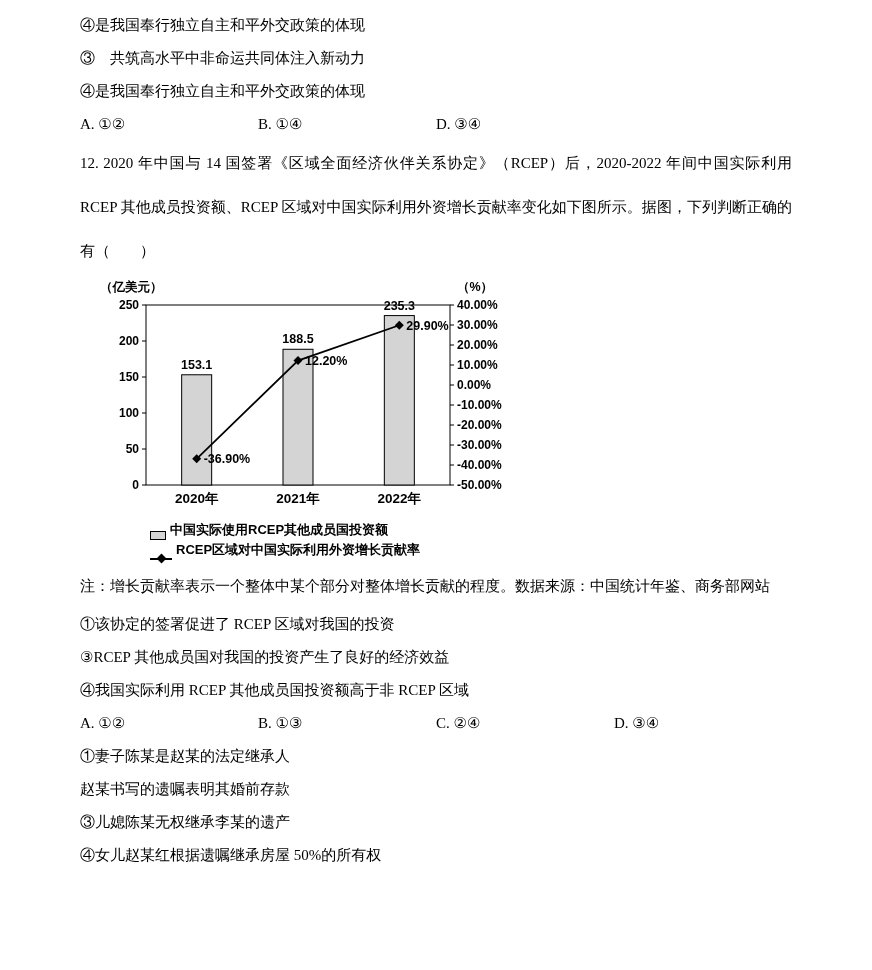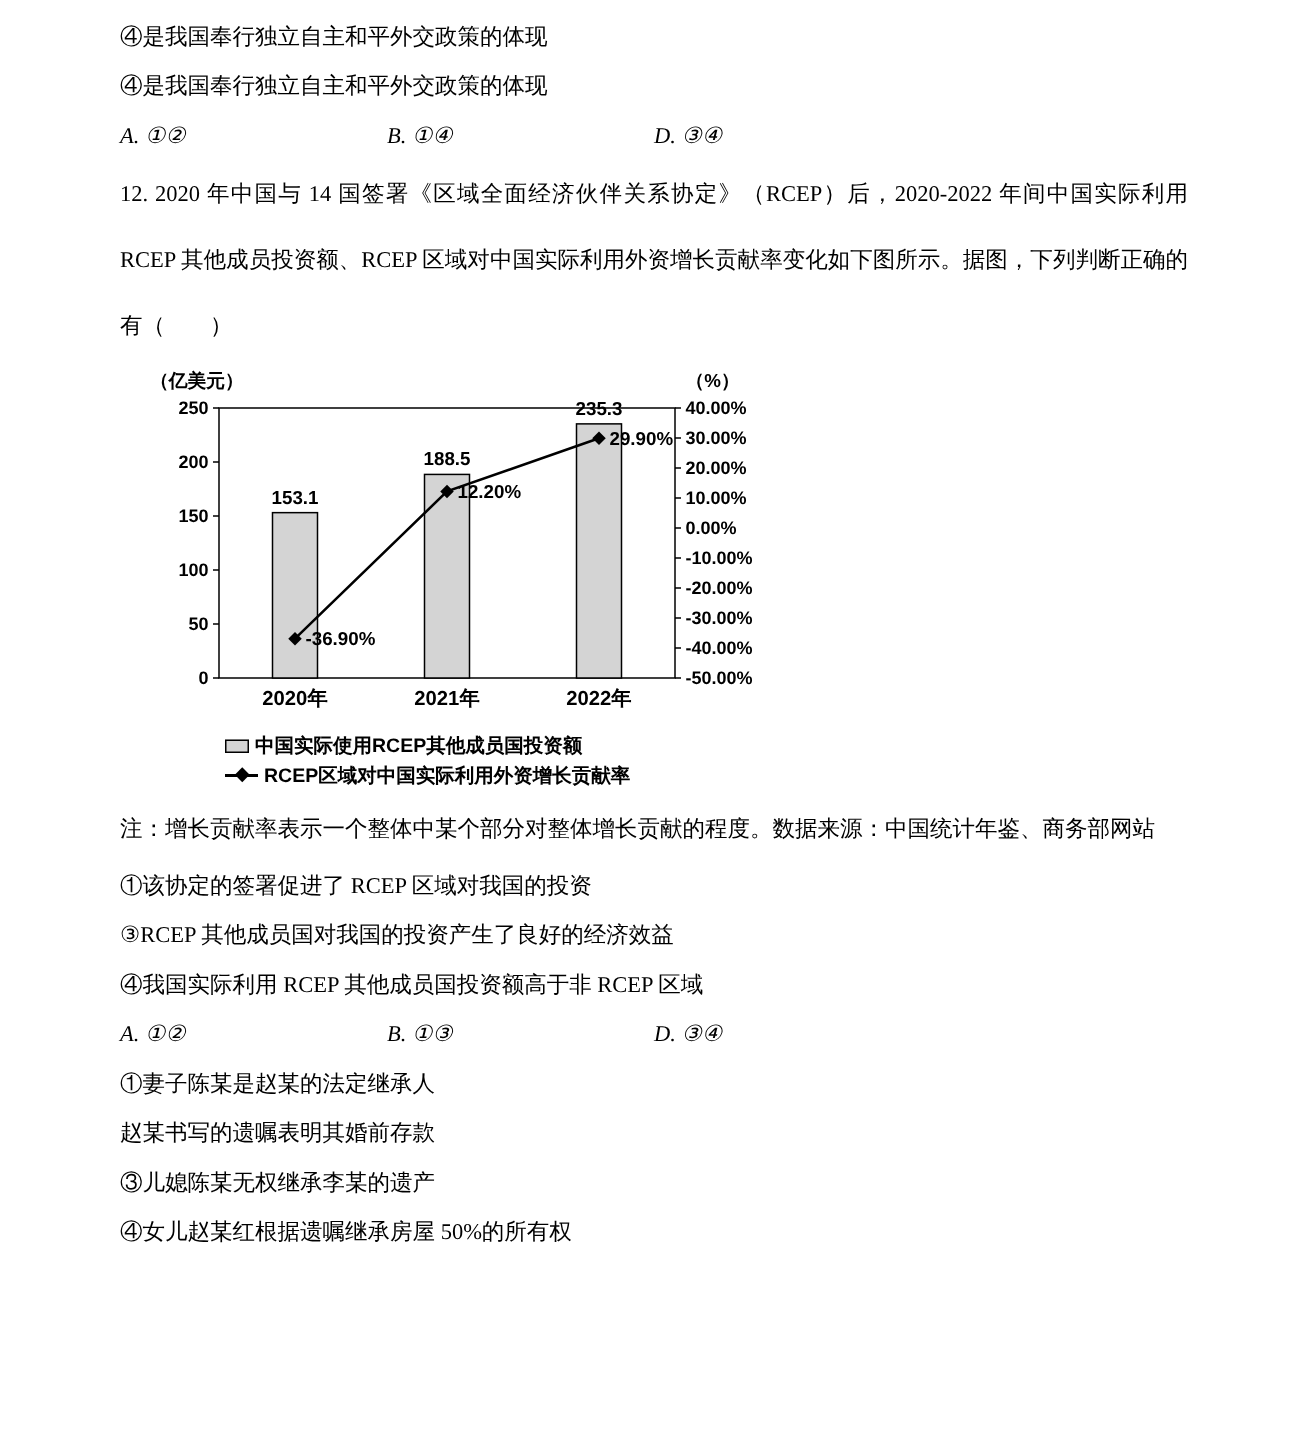--- a/index.html
+++ b/index.html
@@ -11,33 +11,32 @@
     color: #000;
     font-family: "Liberation Serif", serif;
   }
   .page { padding: 9px 80px 20px 80px; font-size: 15px; }
   .line { line-height: 33px; white-space: pre-wrap; }
   .para { line-height: 44px; text-align: justify; white-space: pre-wrap; }
   .choices {
     display: grid;
     grid-template-columns: repeat(4, 1fr);
     line-height: 33px;
-    font-style: italic;
   }
   .chart-block { margin: 4px 0 4px 14px; width: 472px; }
   .chart-block svg { display: block; }
   .chart-block svg text { fill: #000; }
   .tick { font: bold 12px "Liberation Sans", sans-serif; }
   .dlabel { font: bold 12.5px "Liberation Sans", sans-serif; }
   .cat { font: bold 13.5px "Liberation Sans", sans-serif; }
   .axis-title { font: bold 12.5px "Liberation Sans", sans-serif; }
   .legend { padding-left: 56px; margin-top: 3px; }
   .legend-row {
     display: flex;
-    align-items: center;
+    align-items: flex-end;
     gap: 4px;
     font: bold 13px "Liberation Sans", sans-serif;
     line-height: 20px;
   }
   .swatch-bar {
     width: 16px; height: 9px;
     background: #d4d4d4;
     border: 1px solid #000;
     display: inline-block;
     flex: 0 0 auto;
@@ -57,20 +56,21 @@
     transform: rotate(45deg);
     display: block;
   }
 </style>
 </head>
 <body>
 
 <div class="page">
 
   <p class="line">④是我国奉行独立自主和平外交政策的体现</p>
+  <p class="line">③　共筑高水平中非命运共同体注入新动力</p>
   <p class="line">④是我国奉行独立自主和平外交政策的体现</p>
   <div class="choices">
     <span>A. ①②</span>
     <span>B. ①④</span>
     <span>D. ③④</span>
   </div>
 
   <p class="para">12. 2020 年中国与 14 国签署《区域全面经济伙伴关系协定》（RCEP）后，2020-2022 年间中国实际利用 RCEP 其他成员投资额、RCEP 区域对中国实际利用外资增长贡献率变化如下图所示。据图，下列判断正确的有（　　）</p>
 
   <div class="chart-block">
@@ -141,20 +141,21 @@
     </div>
   </div>
 
   <p class="para">注：增长贡献率表示一个整体中某个部分对整体增长贡献的程度。数据来源：中国统计年鉴、商务部网站</p>
   <p class="line">①该协定的签署促进了 RCEP 区域对我国的投资</p>
   <p class="line">③RCEP 其他成员国对我国的投资产生了良好的经济效益</p>
   <p class="line">④我国实际利用 RCEP 其他成员国投资额高于非 RCEP 区域</p>
   <div class="choices">
     <span>A. ①②</span>
     <span>B. ①③</span>
+    <span>C. ②④</span>
     <span>D. ③④</span>
   </div>
 
   <p class="line">①妻子陈某是赵某的法定继承人</p>
   <p class="line">赵某书写的遗嘱表明其婚前存款</p>
   <p class="line">③儿媳陈某无权继承李某的遗产</p>
   <p class="line">④女儿赵某红根据遗嘱继承房屋 50%的所有权</p>
 
 </div>
 

